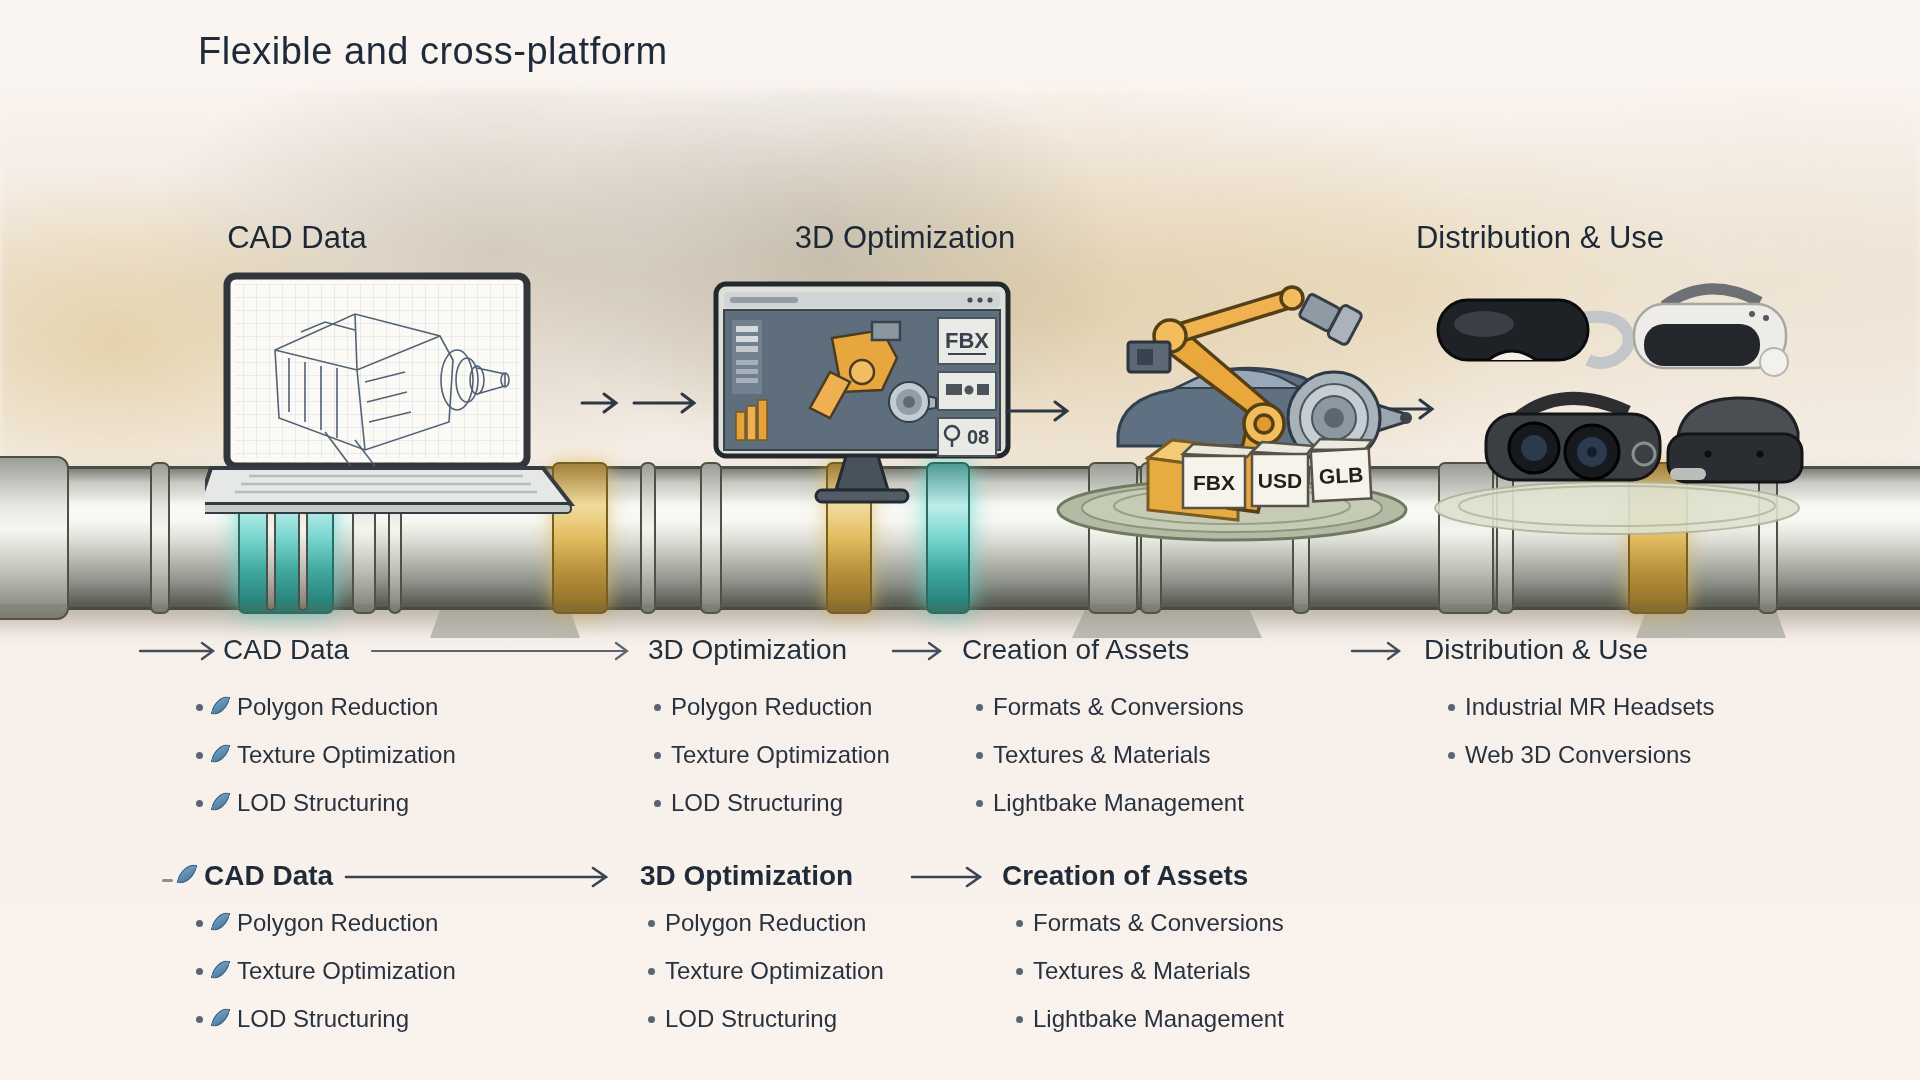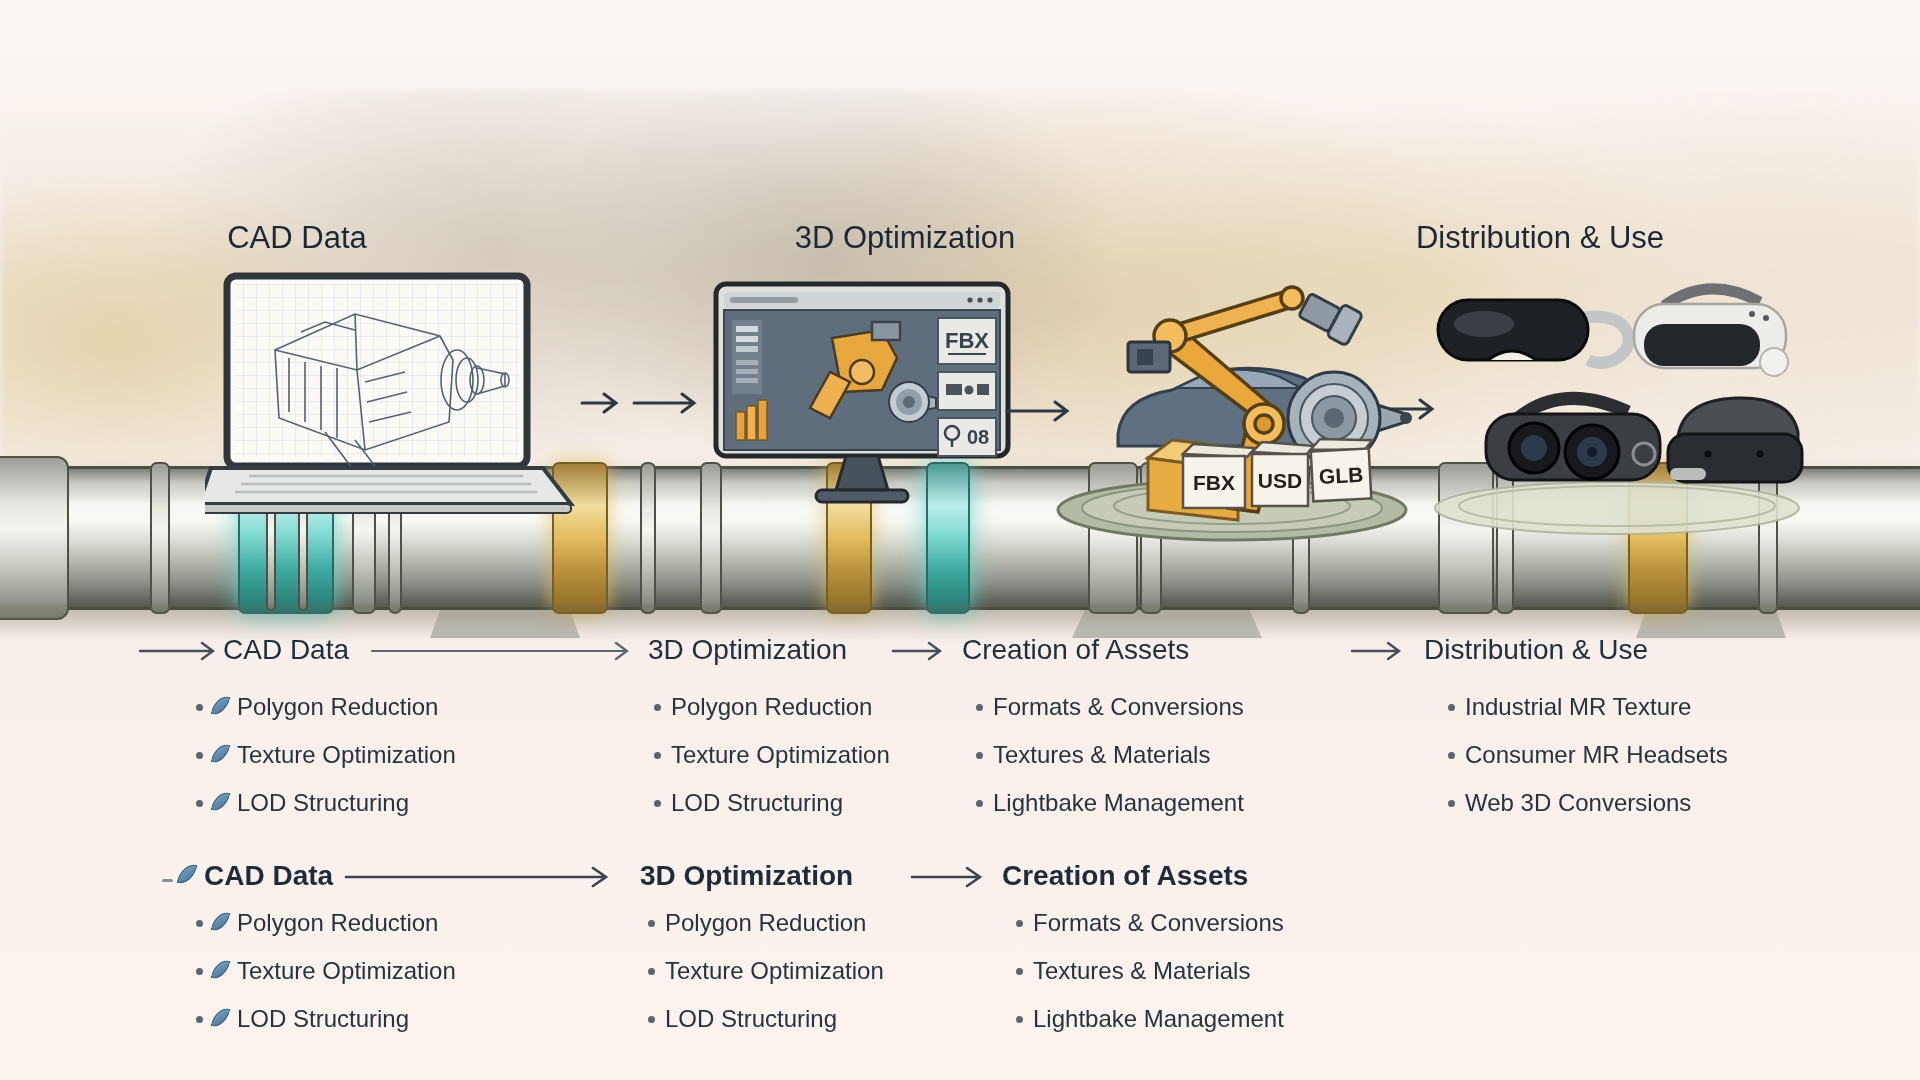--- a/index.html
+++ b/index.html
@@ -52,20 +52,21 @@
   .arr{position:absolute;overflow:visible;}
   svg text{font-family:"Liberation Sans","DejaVu Sans",sans-serif;}
 </style>
 </head>
 <body>
 
 <div class="canvas">
 
   <div class="bg-band"></div>
 
+  <h1 class="title">Flexible and cross-platform</h1>
 
   <div class="stage-h" style="left:297px">CAD Data</div>
   <div class="stage-h" style="left:905px">3D Optimization</div>
   <div class="stage-h" style="left:1540px">Distribution &amp; Use</div>
 
   <div class="support" style="left:430px;width:150px"></div>
   <div class="support" style="left:1072px;width:190px"></div>
   <div class="support" style="left:1636px;width:150px"></div>
 
   <div class="pipe">
@@ -336,25 +337,21 @@
         <span>Textures &amp; Materials</span>
       </div>
     <div class="li">
         <span class="dot"></span>
         <span>Lightbake Management</span>
       </div>
   </div>
   <div class="col" style="left:1448px;top:692px">
     <div class="li">
         <span class="dot"></span>
-        <span>Industrial MR Texture</span>
-      </div>
-    <div class="li">
-        <span class="dot"></span>
-        <span>Consumer MR Headsets</span>
+        <span>Industrial MR Headsets</span>
       </div>
     <div class="li">
         <span class="dot"></span>
         <span>Web 3D Conversions</span>
       </div>
   </div>
 
   <div class="dash" style="left:162px;top:879px;width:11px"></div>
   <span class="leaf lg" style="position:absolute;left:179px;top:866px"></span>
   <div class="h-row2" style="left:204px;top:860px">CAD Data</div>

